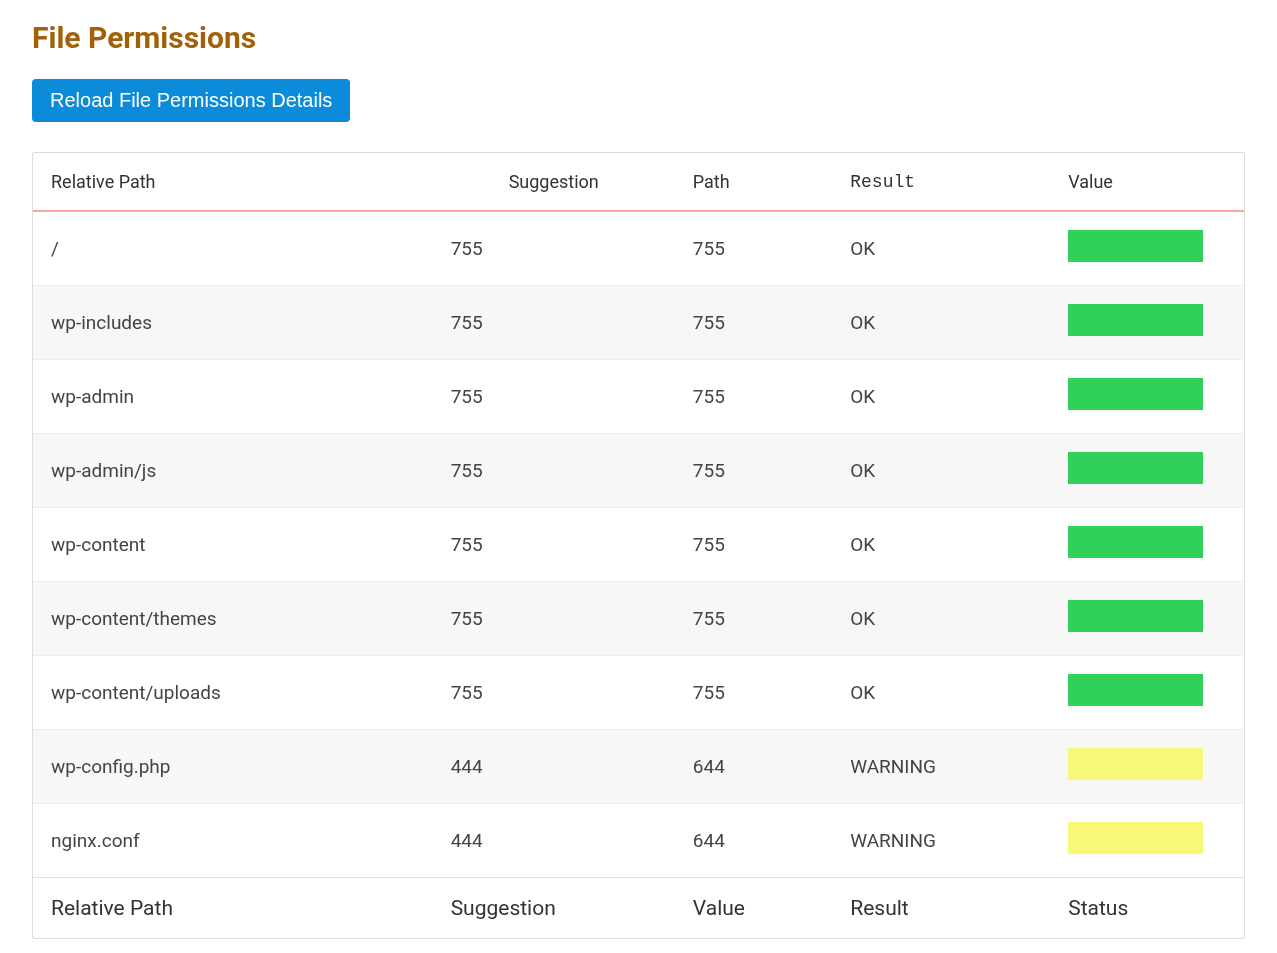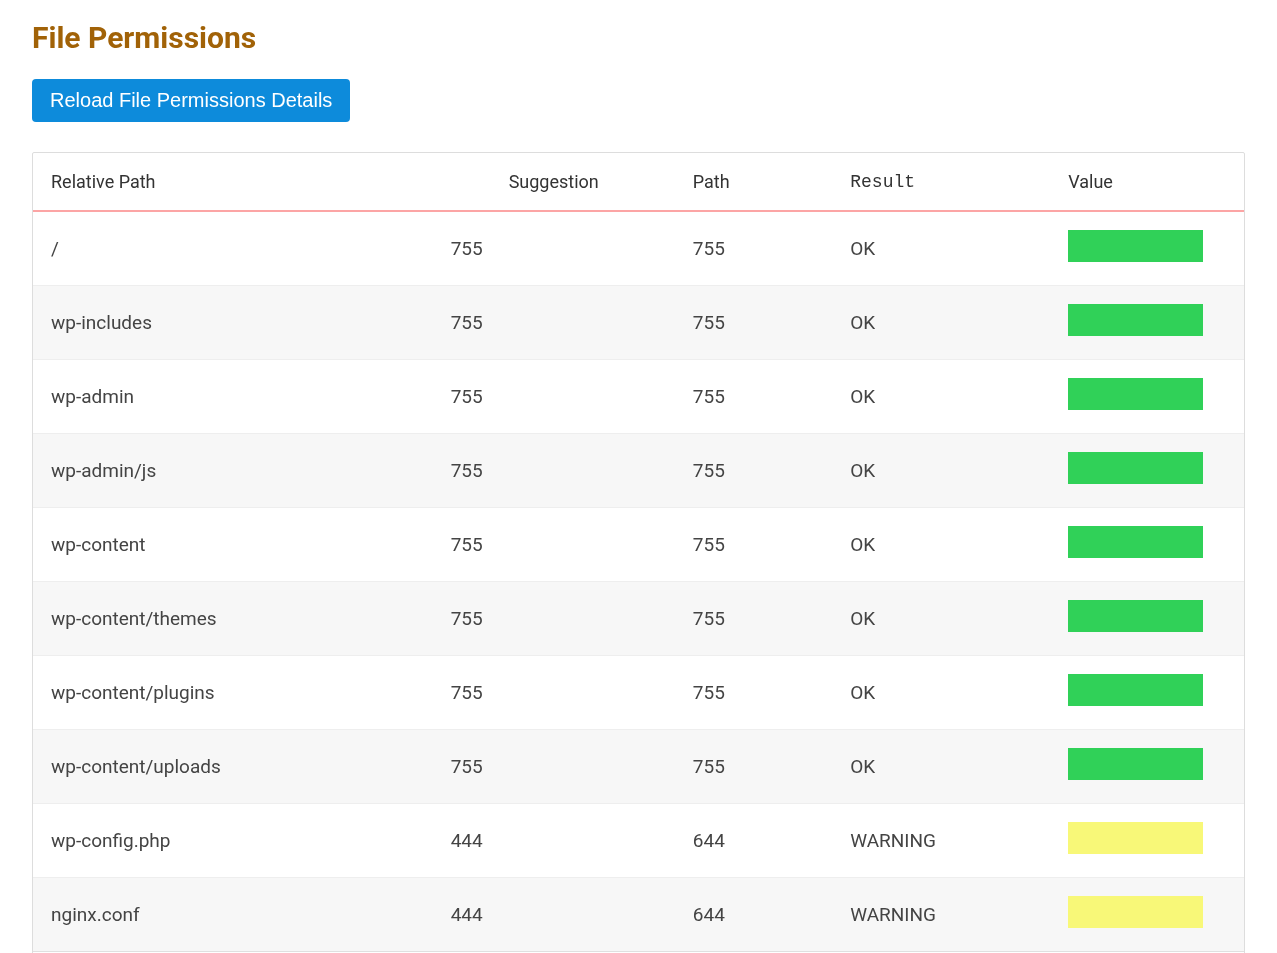--- a/index.html
+++ b/index.html
@@ -138,27 +138,20 @@
           <td><span class="status-badge status-ok"></span></td>
         </tr>
         <tr>
           <td>wp-content/themes</td>
           <td>755</td>
           <td>755</td>
           <td>OK</td>
           <td><span class="status-badge status-ok"></span></td>
         </tr>
         <tr>
-          <td>wp-content/plugins</td>
-          <td>755</td>
-          <td>755</td>
-          <td>OK</td>
-          <td><span class="status-badge status-ok"></span></td>
-        </tr>
-        <tr>
           <td>wp-content/uploads</td>
           <td>755</td>
           <td>755</td>
           <td>OK</td>
           <td><span class="status-badge status-ok"></span></td>
         </tr>
         <tr>
           <td>wp-config.php</td>
           <td>444</td>
           <td>644</td>

